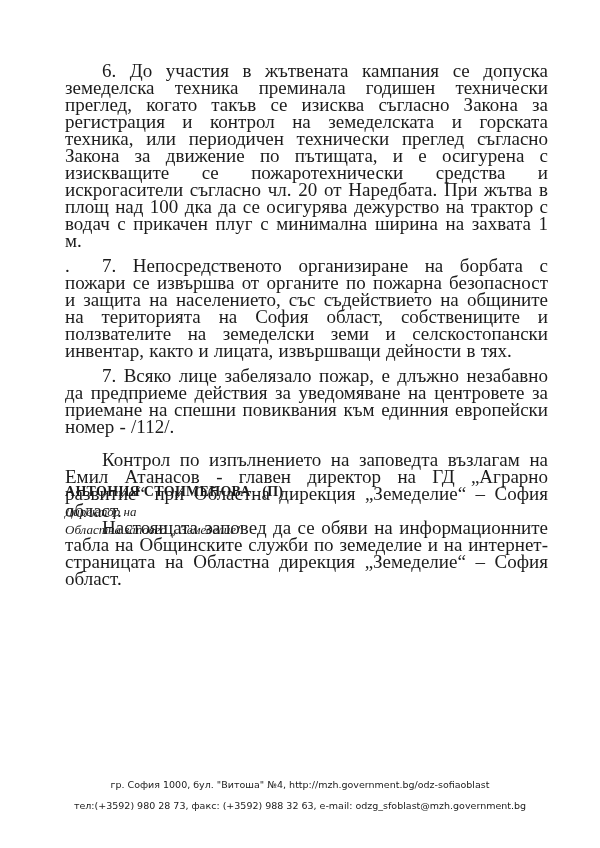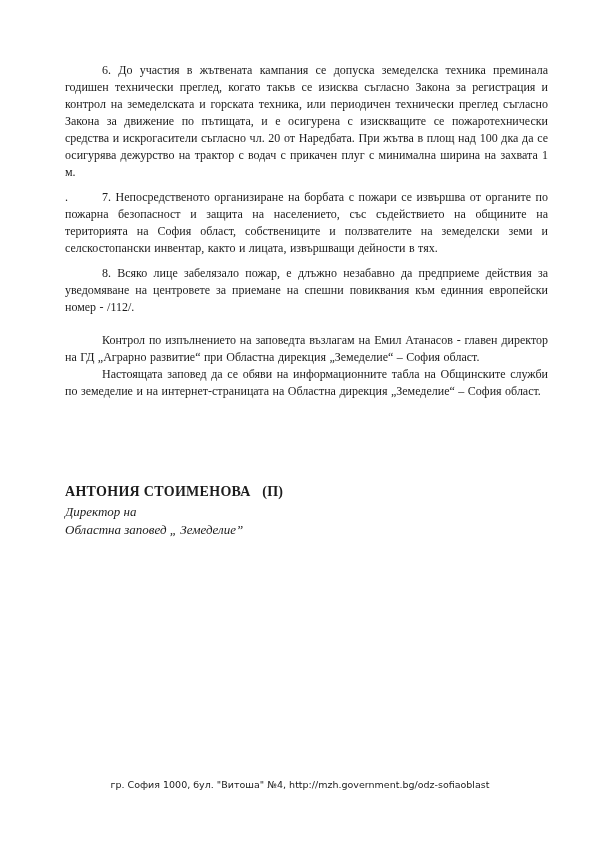--- a/index.html
+++ b/index.html
@@ -15,21 +15,21 @@
     background: #ffffff;
     overflow: hidden;
     font-family: "Liberation Serif", "DejaVu Serif", serif;
     color: #1c1c1c;
   }
   .body-text {
     position: absolute;
     left: 65px;
     top: 62px;
     width: 483px;
-    font-size: 12px;
+    font-size: 19px;
     line-height: 17px;
     text-align: justify;
     word-spacing: 0.5px;
   }
   .para {
     position: relative;
     margin: 0 0 8px 0;
     text-indent: 37px;
   }
   .para.no-gap { margin-bottom: 0; }
@@ -80,32 +80,33 @@
 <div class="page">
 
   <div class="body-text">
 
     <p class="para">6. До участия в жътвената кампания се допуска земеделска техника преминала годишен технически преглед, когато такъв се изисква съгласно Закона за регистрация и контрол на земеделската и горската  техника, или периодичен технически преглед съгласно Закона за движение по пътищата, и е осигурена с изискващите се пожаротехнически средства и искрогасители съгласно  чл. 20 от Наредбата. При жътва в площ над 100 дка да се осигурява дежурство на трактор с водач с прикачен плуг с минимална ширина на захвата 1 м.</p>
 
     <p class="para">
       <span class="stray-dot">.</span><span>7. Непосредственото организиране на борбата с пожари се извършва от органите по пожарна безопасност и защита на населението, със съдействието на общините на територията на София област,  собствениците и ползвателите на земеделски земи и селскостопански инвентар, както и лицата, извършващи дейности в тях.</span>
     </p>
 
-    <p class="para gap-after">8. Всяко лице забелязало пожар, е длъжно незабавно да предприеме действия за уведомяване на центровете за приемане на спешни повиквания към единния европейски номер - /112/.</p>
+    <p class="para gap-after">7. Всяко лице забелязало пожар, е длъжно незабавно да предприеме действия за уведомяване на центровете за приемане на спешни повиквания към единния европейски номер - /112/.</p>
 
 
     <p class="para no-gap">Контрол по изпълнението на заповедта възлагам на Емил Атанасов - главен директор на ГД „Аграрно развитие“ при Областна дирекция „Земеделие“ – София област.</p>
 
     <p class="para no-gap">Настоящата заповед да се обяви на информационните табла на Общинските служби по земеделие и на интернет-страницата на  Областна дирекция „Земеделие“ – София област.</p>
 
   </div>
 
   <div class="signature">
     <p class="sig-name">АНТОНИЯ СТОИМЕНОВА   (П)</p>
     <p class="sig-line">Директор на</p>
     <p class="sig-line">Областна заповед „ Земеделие”</p>
   </div>
 
   <div class="footer">
     <p class="footer-line">гр. София 1000, бул. "Витоша" №4, http://mzh.government.bg/odz-sofiaoblast</p>
+    <p class="footer-line">тел:(+3592) 980 28 73, факс: (+3592) 988 32 63, e-mail: odzg_sfoblast@mzh.government.bg</p>
   </div>
 
 </div>
 
 </body></html>

